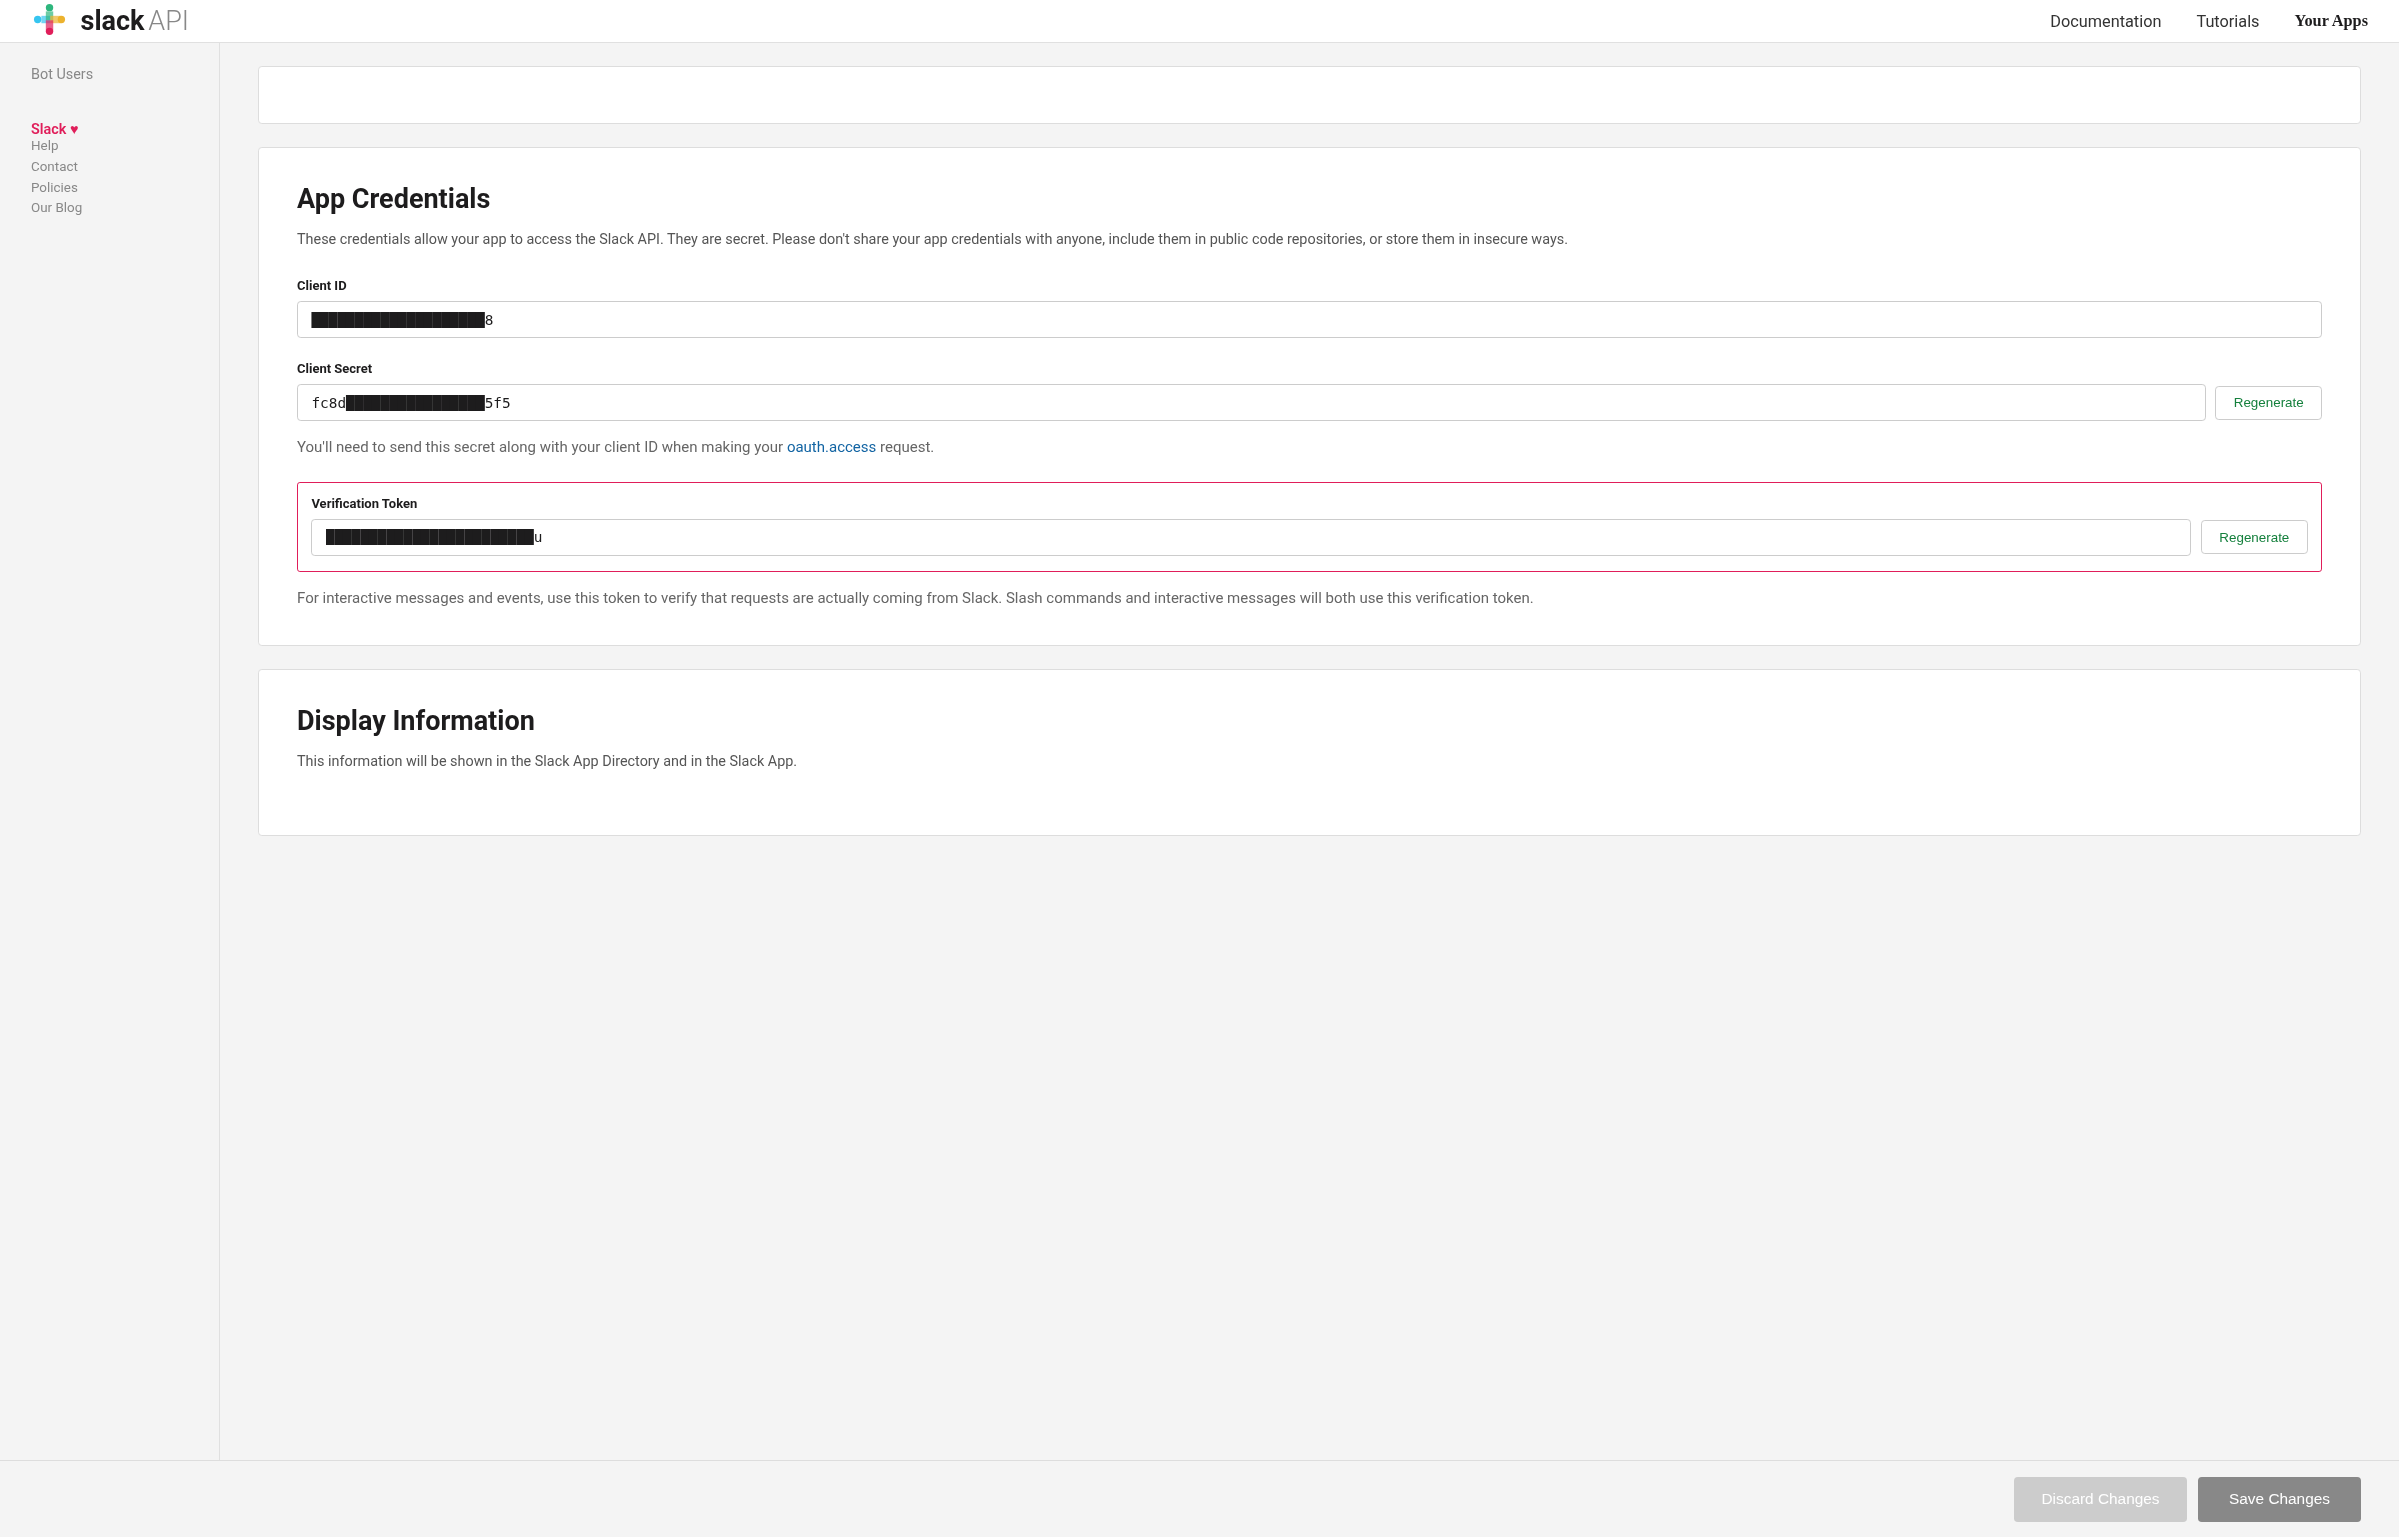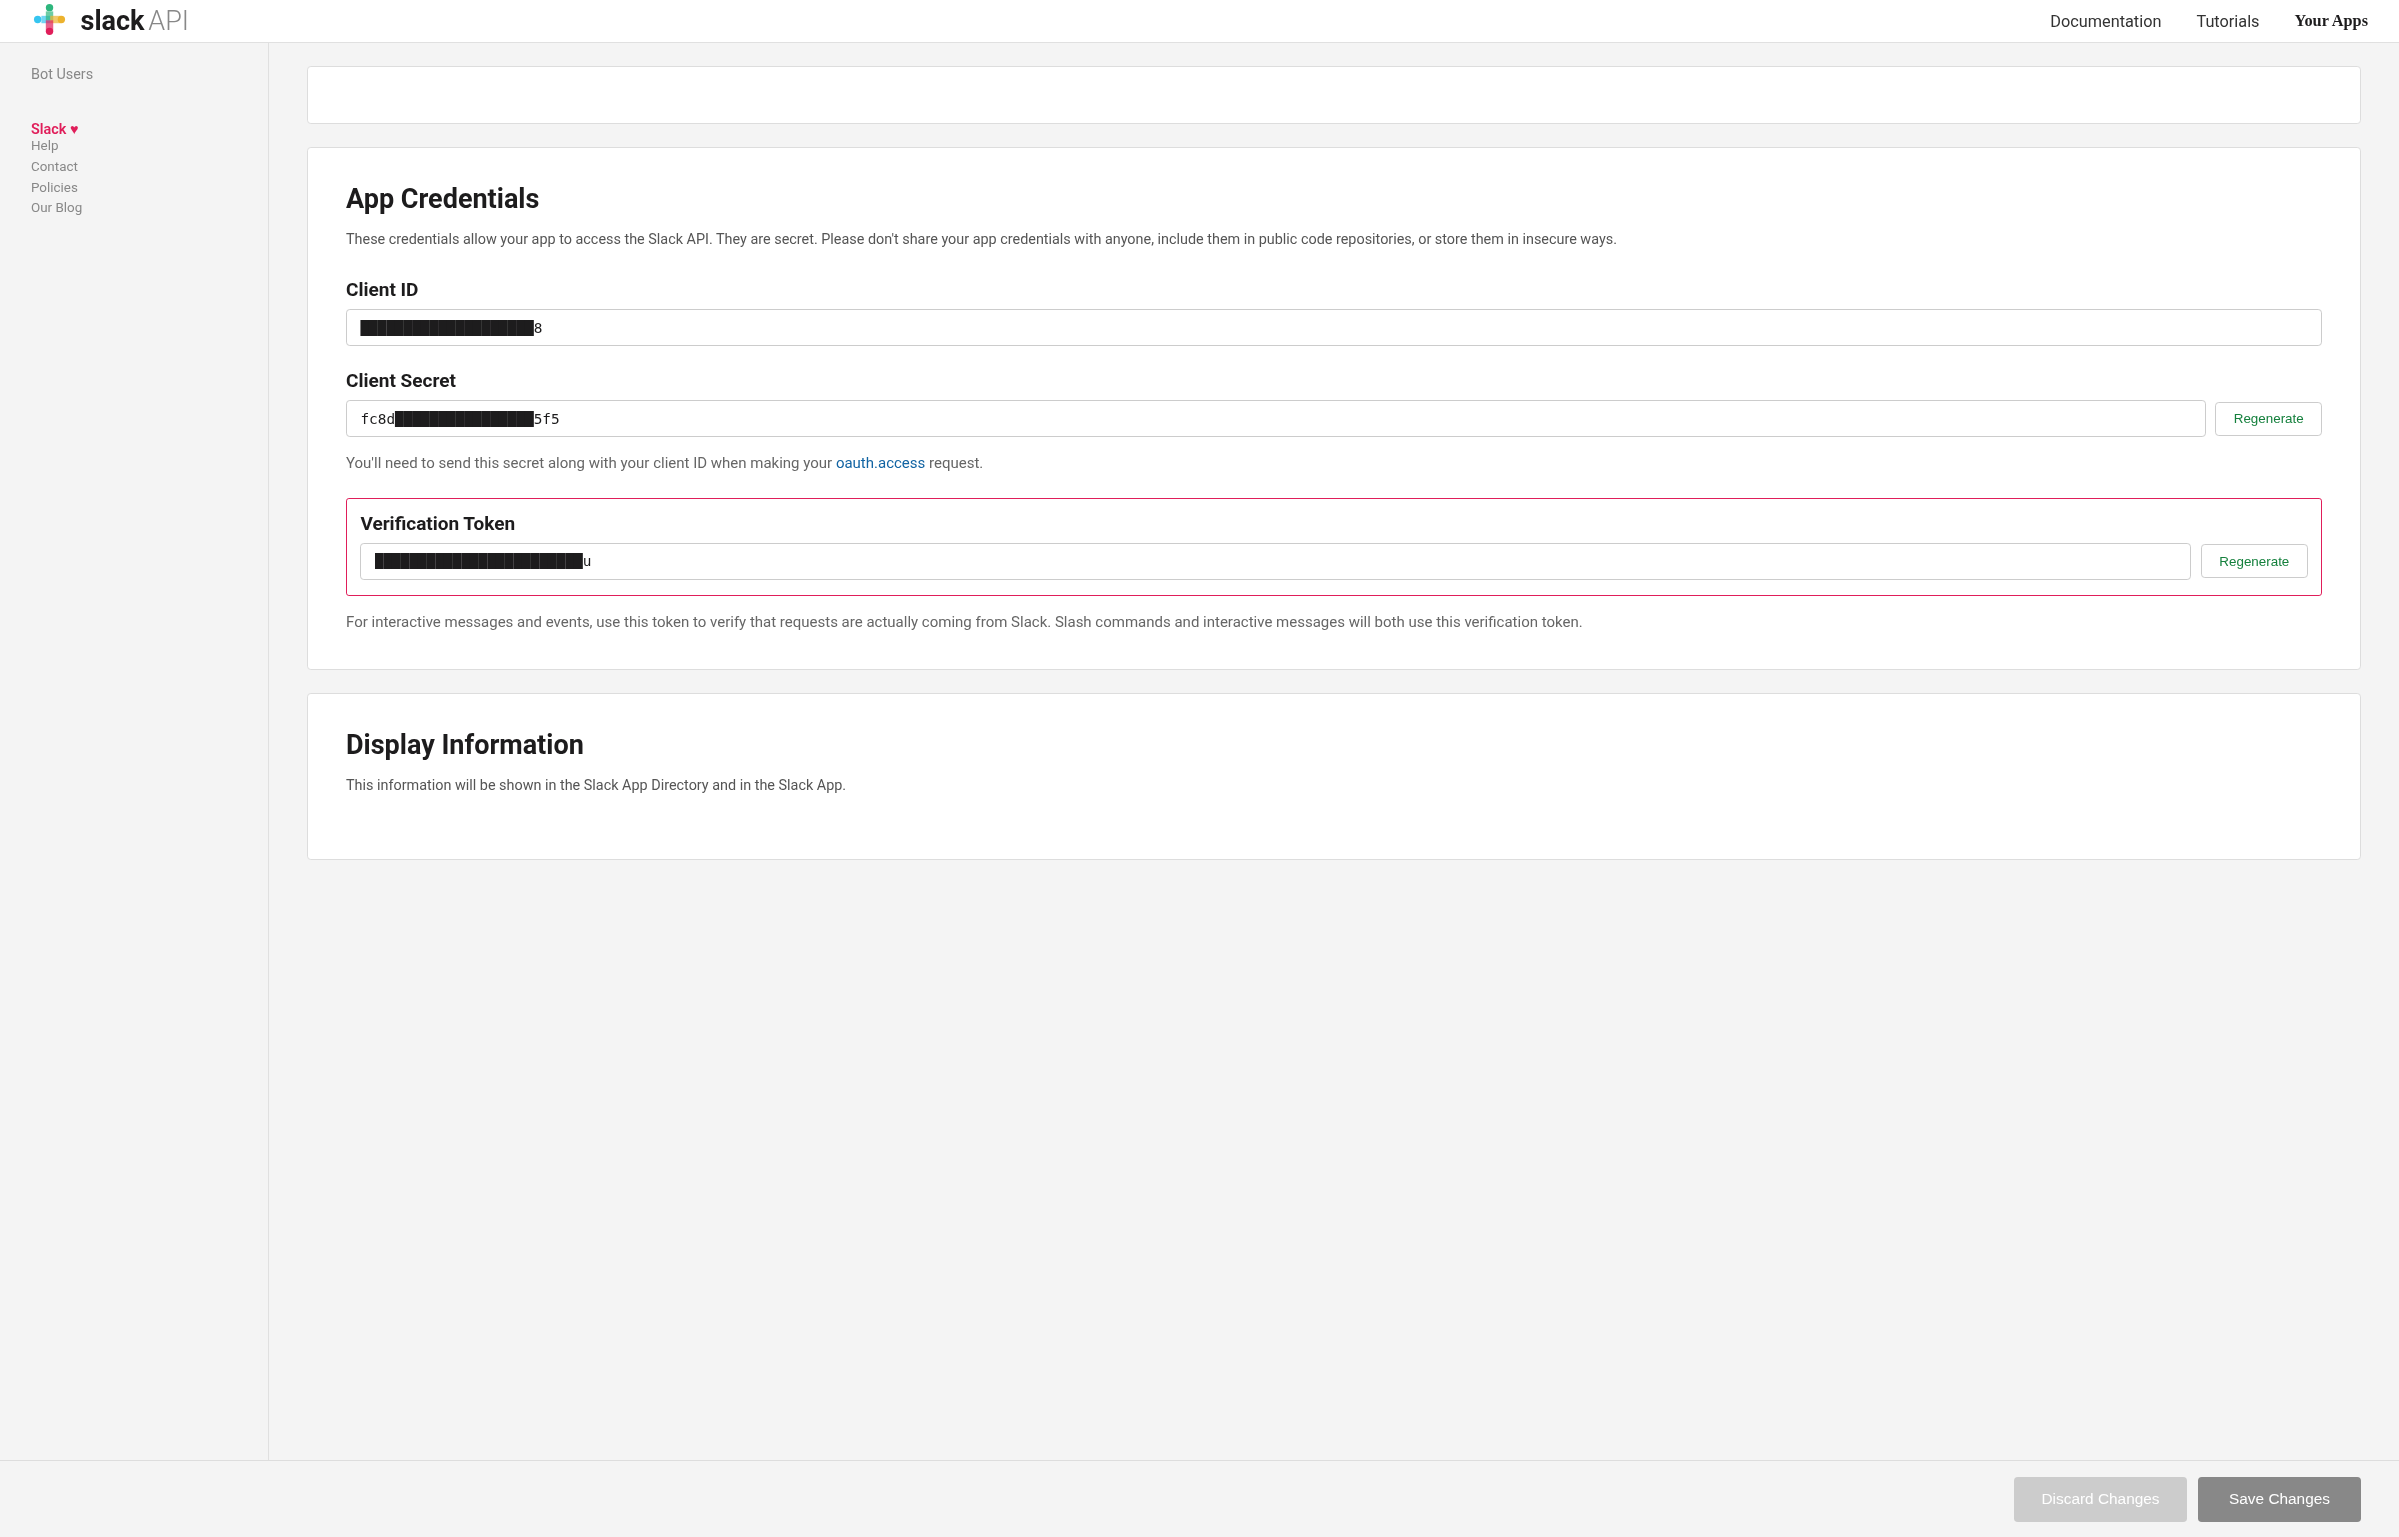--- a/index.html
+++ b/index.html
@@ -58,21 +58,21 @@
     }
 
     
     .layout {
       display: flex;
       min-height: calc(100vh - 61px);
     }
 
     
     .sidebar {
-      width: 269px;
+      width: 220px;
       background: #f4f4f4;
       padding: 23px 31px;
       flex-shrink: 0;
       border-right: 1px solid #e0e0e0;
     }
     .sidebar-item {
       color: #888;
       font-size: 14.4px;
       margin-bottom: 7.7px;
       cursor: pointer;
@@ -117,21 +117,21 @@
     .card-desc {
       color: #555;
       font-size: 14.4px;
       line-height: 1.6;
       margin-bottom: 27px;
     }
 
     
     .field-label {
       font-weight: 700;
-      font-size: 19px;
+      font-size: 13px;
       color: #1d1c1d;
       margin-bottom: 7.7px;
     }
     .field-row {
       display: flex;
       align-items: center;
       margin-bottom: 5.8px;
     }
     .field-input {
       flex: 1;

